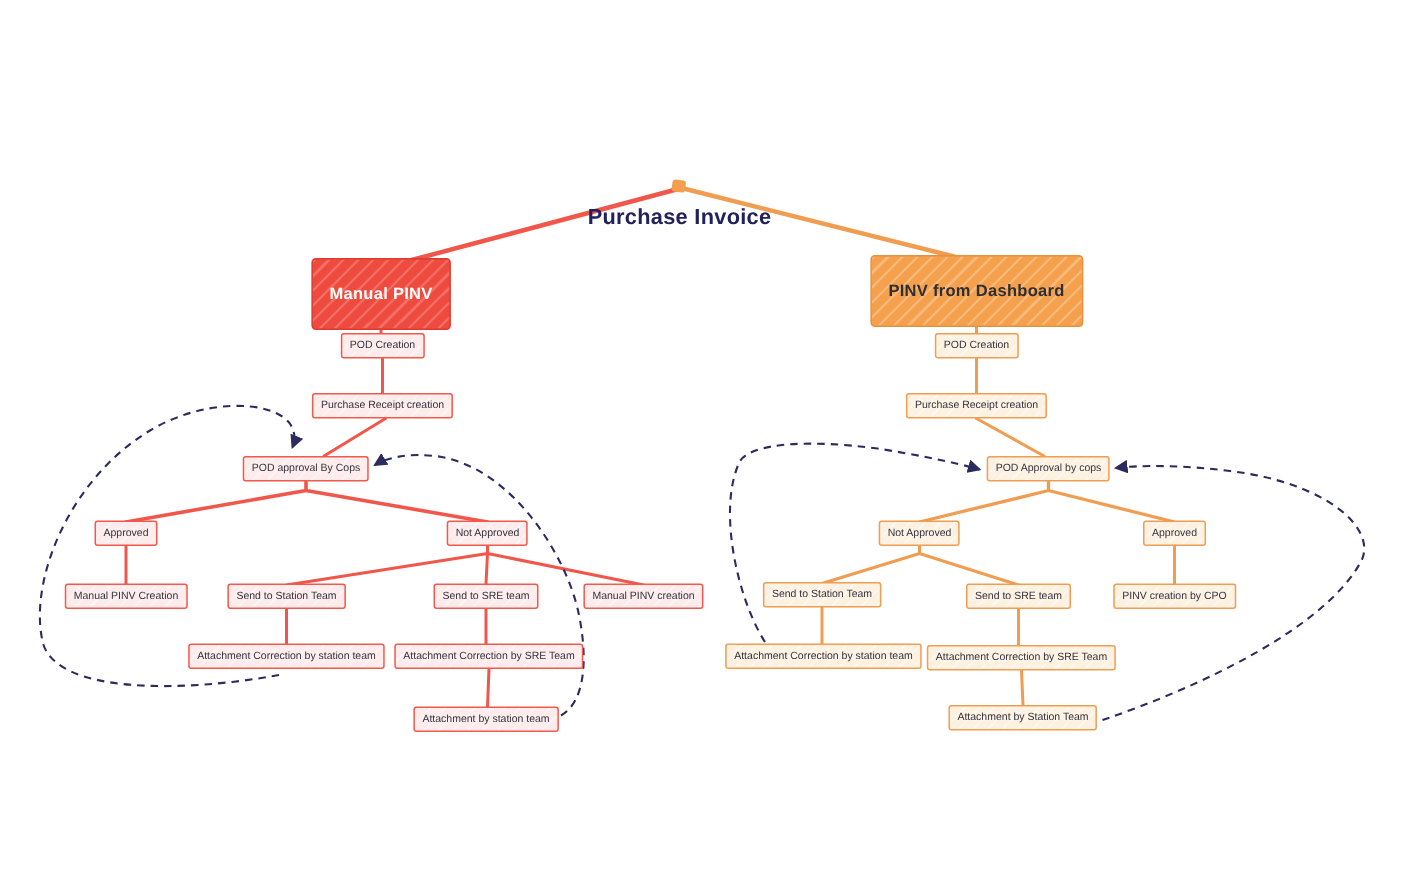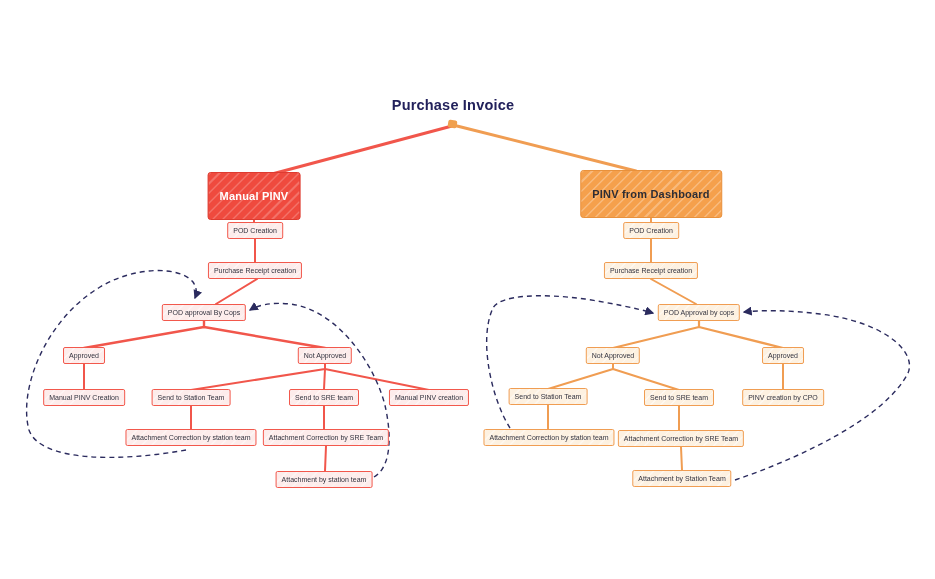--- a/index.html
+++ b/index.html
@@ -3,21 +3,21 @@
 <meta charset="utf-8">
 <style>
   html,body{margin:0;padding:0;background:#ffffff;}
   .canvas{
     position:relative;width:935px;height:579px;background:#ffffff;overflow:hidden;
     font-family:"Liberation Sans",sans-serif;
   }
   svg.wires{position:absolute;left:0;top:0;width:935px;height:579px;}
   .title{
     position:absolute;transform:translateX(-50%);
-    font-size:14.5px;font-weight:bold;color:#22215b;letter-spacing:.2px;white-space:nowrap;
+    font-size:14.5px;font-weight:bold;color:#22215b;letter-spacing:.2px;white-space:nowrap;margin-top:40px;
   }
   .apex{
     position:absolute;width:9px;height:8px;background:#f0a04e;border-radius:2px;transform:rotate(8deg);
   }
   .node{
     position:absolute;transform:translateX(-50%);
     background:
       repeating-linear-gradient(135deg, rgba(255,255,255,.45) 0 1px, rgba(255,255,255,0) 1px 7px),
       #fdeceb;
     border:1.4px solid #f2584c;border-radius:2px;

